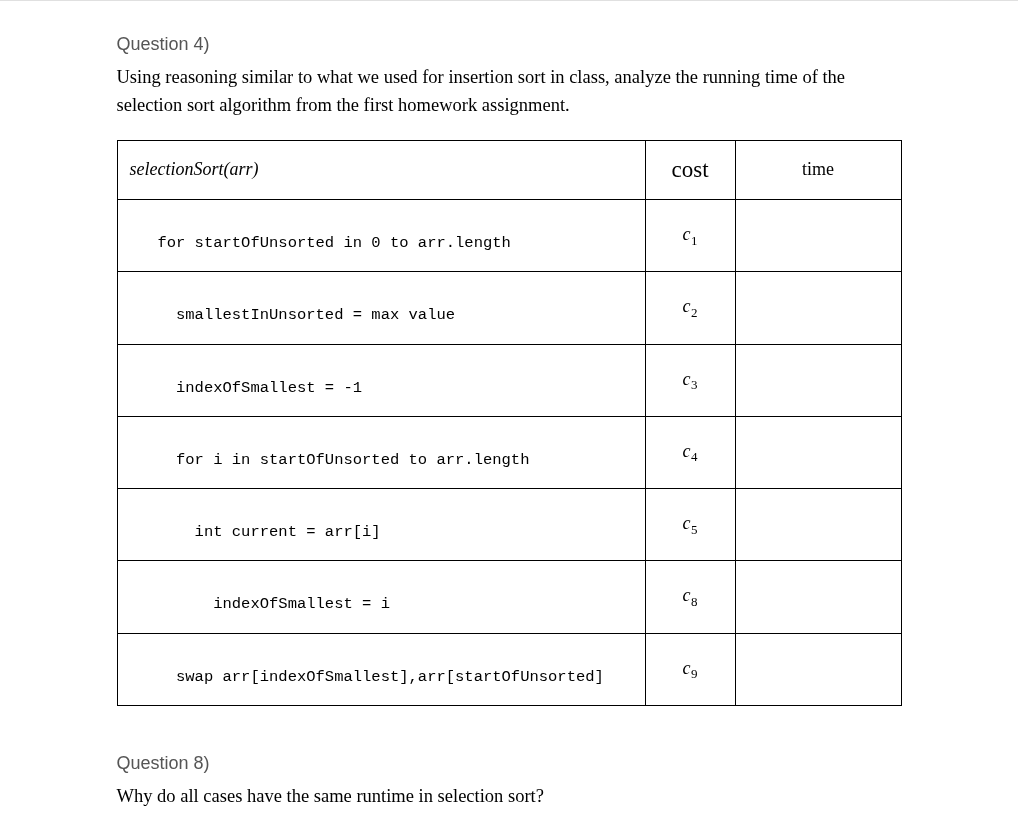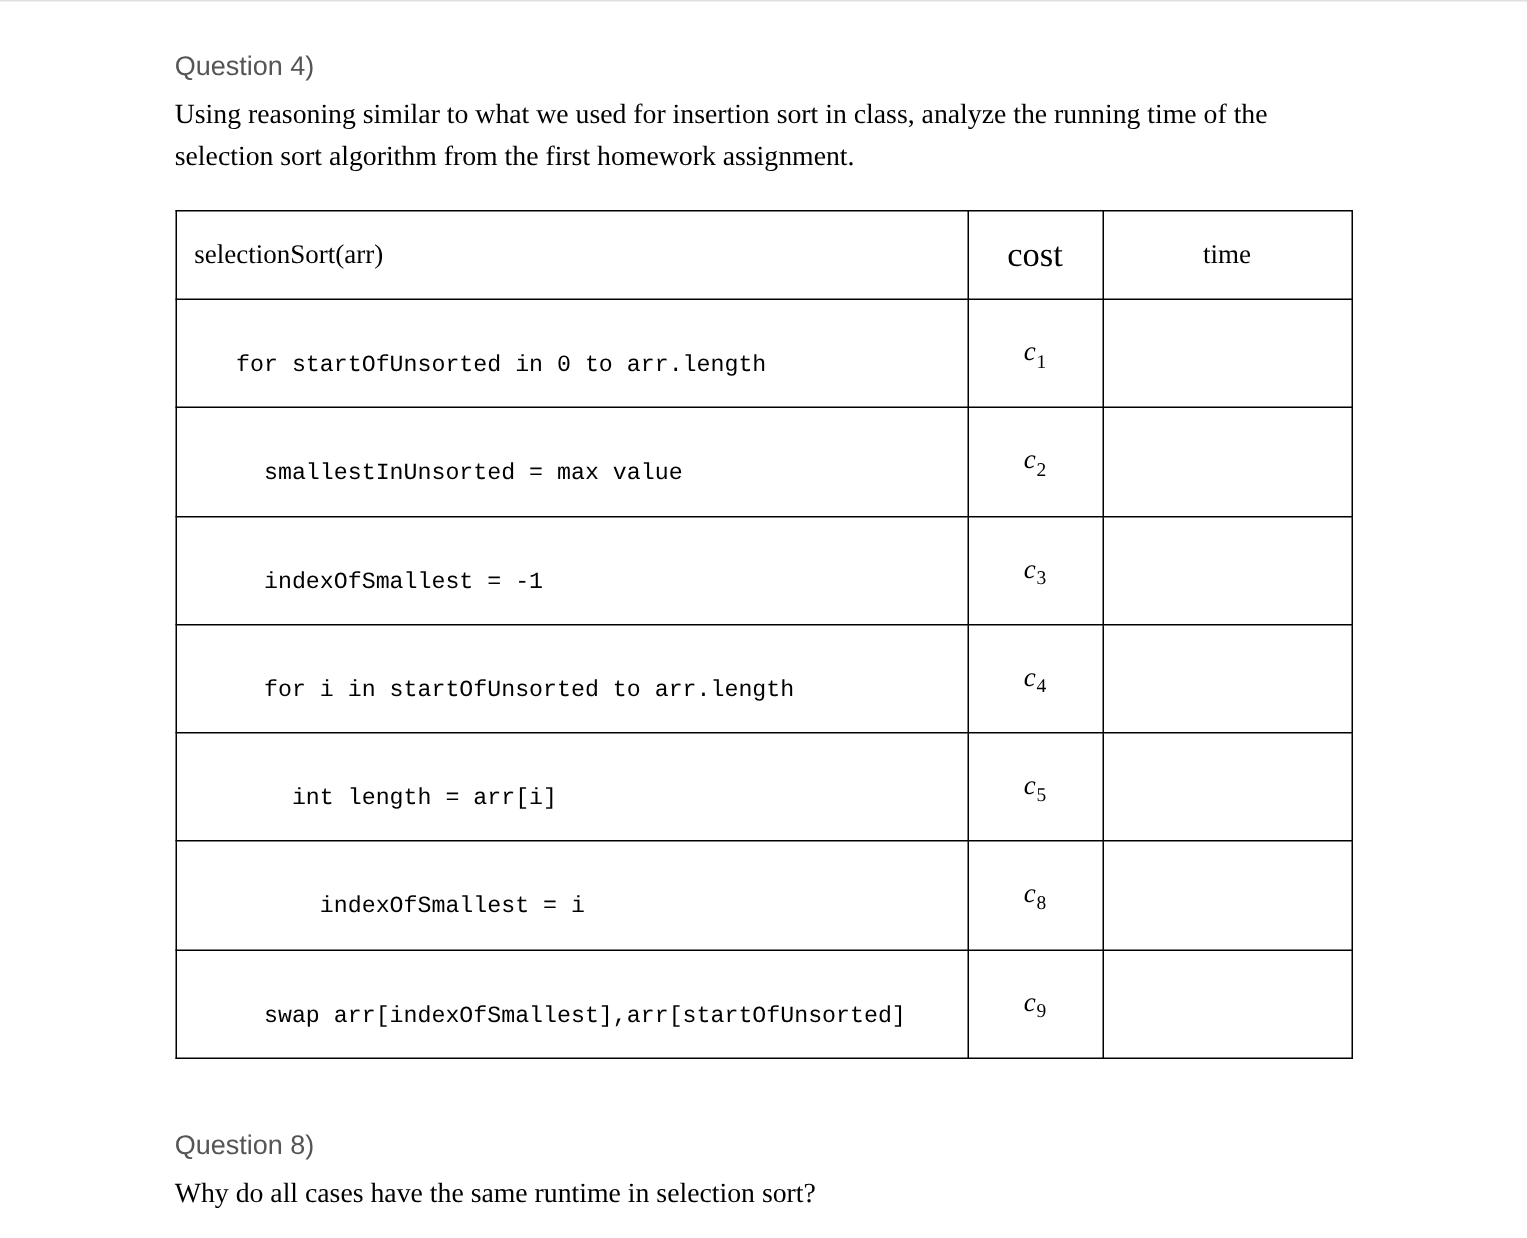--- a/index.html
+++ b/index.html
@@ -43,20 +43,21 @@
       border: 1px solid #000;
       padding: 12px 12px;
       vertical-align: middle;
       font-weight: normal;
     }
     table.analysis th.alg-col {
       width: 528px;
       text-align: left;
       font-family: Georgia, 'Times New Roman', serif;
       font-size: 18px;
+      font-style: italic;
     }
     table.analysis th.cost-col {
       width: 90px;
       text-align: center;
       font-size: 23px;
     }
     table.analysis th.time-col {
       text-align: center;
       font-size: 18px;
     }
@@ -114,21 +115,21 @@
         <td class="code-cell">     indexOfSmallest = -1</td>
         <td class="cost-cell"><span>c</span><span class="cost-sub">3</span></td>
         <td class="time-cell"></td>
       </tr>
       <tr>
         <td class="code-cell">     for i in startOfUnsorted to arr.length</td>
         <td class="cost-cell"><span>c</span><span class="cost-sub">4</span></td>
         <td class="time-cell"></td>
       </tr>
       <tr>
-        <td class="code-cell">       int length = arr[i]</td>
+        <td class="code-cell">       int current = arr[i]</td>
         <td class="cost-cell"><span>c</span><span class="cost-sub">5</span></td>
         <td class="time-cell"></td>
       </tr>
       <tr>
         <td class="code-cell">         indexOfSmallest = i</td>
         <td class="cost-cell"><span>c</span><span class="cost-sub">8</span></td>
         <td class="time-cell"></td>
       </tr>
       <tr>
         <td class="code-cell">     swap arr[indexOfSmallest],arr[startOfUnsorted]</td>

